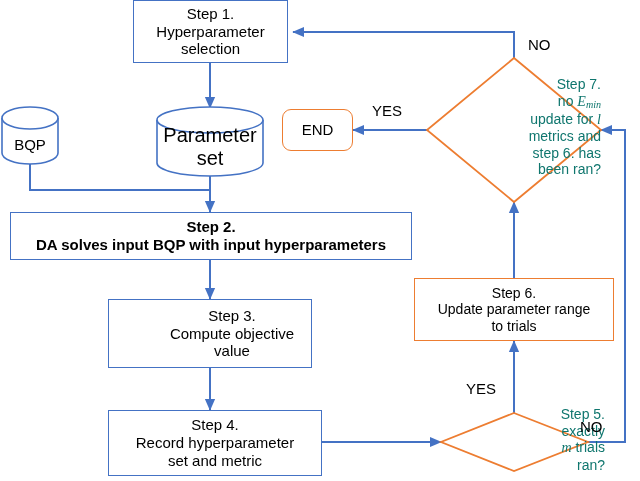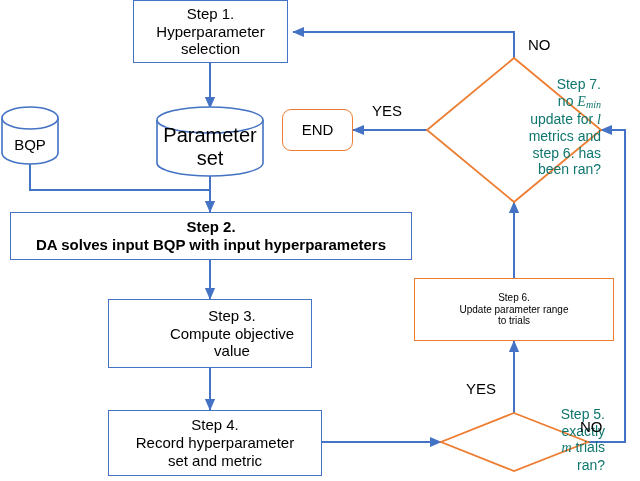--- a/index.html
+++ b/index.html
@@ -177,21 +177,21 @@
     <div>set and metric</div>
   </div>
 
   <div class="diamond-txt" style="left:458px; top:406px; width:147px; font-size:14px;">
     <div>Step 5.</div>
     <div>exactly</div>
     <div><span class="serif-it">m</span><span> trials</span></div>
     <div>ran?</div>
   </div>
 
-  <div class="node box-orange" style="left:414px; top:278px; width:200px; height:63px; font-size:10px; flex-direction:column;">
+  <div class="node box-orange" style="left:414px; top:278px; width:200px; height:63px; font-size:14px; flex-direction:column;">
     <div>Step 6.</div>
     <div>Update parameter range</div>
     <div>to trials</div>
   </div>
 
   <div class="diamond-txt" style="left:427px; top:76px; width:174px; font-size:14px;">
     <div>Step 7.</div>
     <div><span>no </span><span class="serif-it">E</span><span class="serif-it sub">min</span></div>
     <div><span>update for </span><span class="serif-it">l</span></div>
     <div>metrics and</div>

